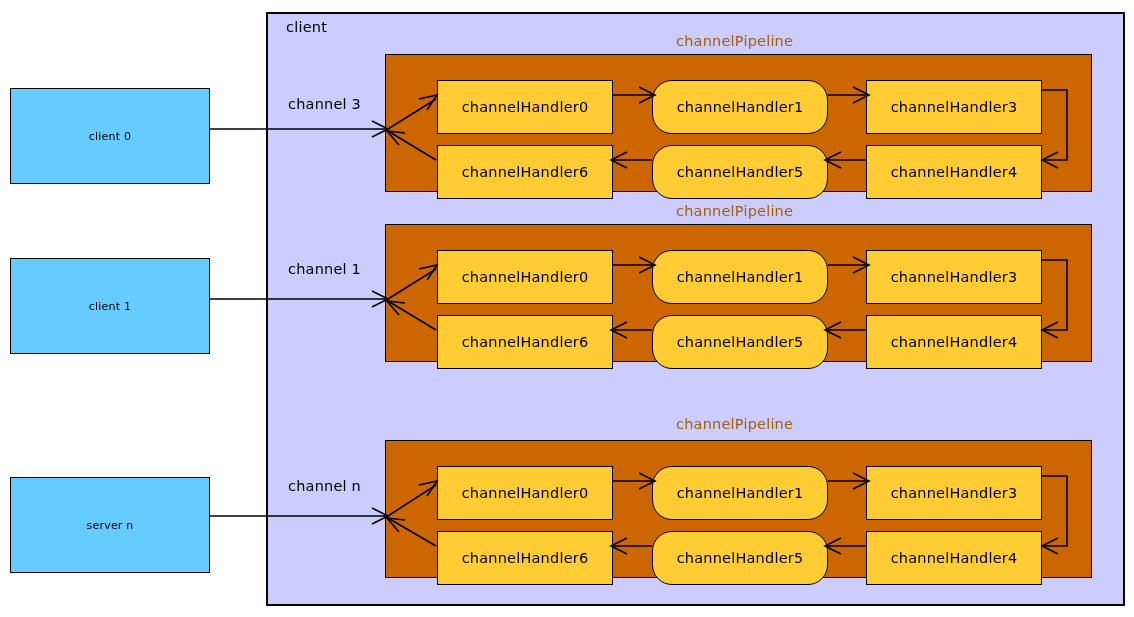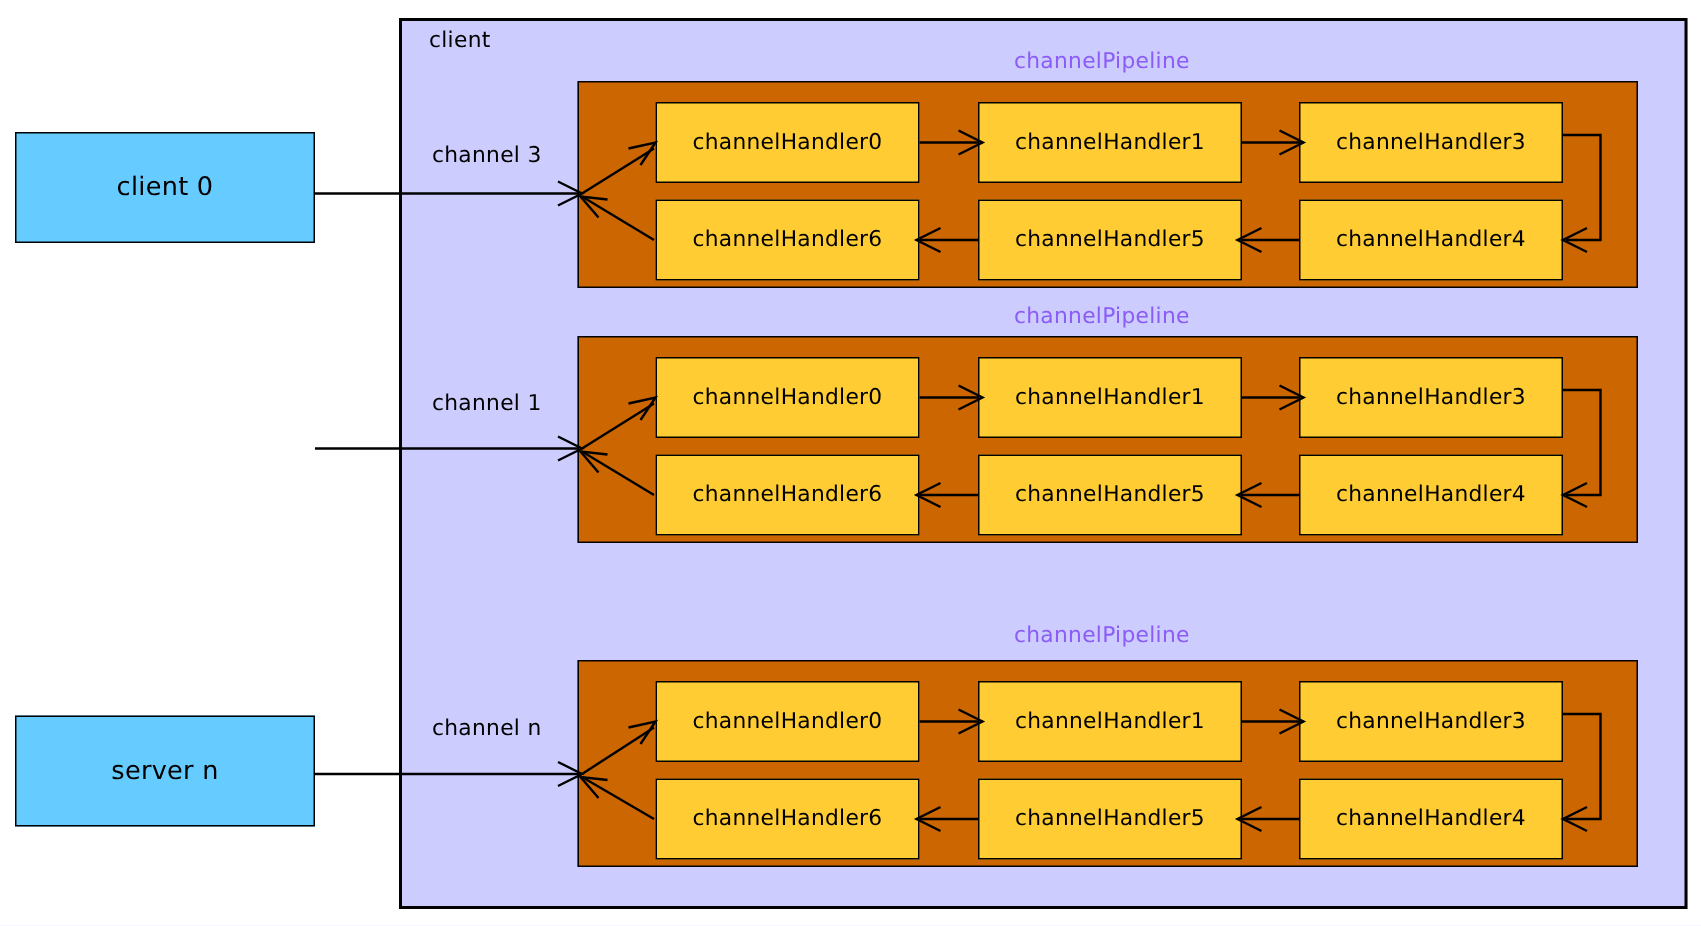--- a/index.html
+++ b/index.html
@@ -48,28 +48,28 @@
     color: #000000;
     letter-spacing: 0.2px;
     z-index: 3;
     white-space: nowrap;
   }
   
   .client-box {
     position: absolute;
     left: 10px;
     width: 200px;
-    height: 74px;
+    height: 96px;
     background: #66ccff;
     border: 1.6px solid #000000;
     box-sizing: border-box;
     display: flex;
     align-items: center;
     justify-content: center;
-    font-size: 17px;
+    font-size: 11px;
     color: #000000;
     z-index: 4;
     letter-spacing: 0.2px;
   }
   #client-0 { top: 88px; }
   #client-1 { top: 258px; }
   #client-n { top: 477px; }
 
   
   .channel-label {
@@ -96,21 +96,21 @@
     box-sizing: border-box;
     z-index: 2;
   }
   #pipeline-0 { top: 54px; }
   #pipeline-1 { top: 224px; }
   #pipeline-2 { top: 440px; }
 
   .pipeline-label {
     position: absolute;
     font-size: 14.5px;
-    color: #8b5cf6;
+    color: #a16207;
     z-index: 3;
     white-space: nowrap;
     letter-spacing: 0.2px;
   }
   #pipeline-label-0 { left: 676px; top: 33px; }
   #pipeline-label-1 { left: 676px; top: 203px; }
   #pipeline-label-2 { left: 676px; top: 416px; }
 
   
   .handler {
@@ -120,43 +120,47 @@
     border: 1.6px solid #000000;
     box-sizing: border-box;
     display: flex;
     align-items: center;
     justify-content: center;
     font-size: 14.5px;
     color: #000000;
     z-index: 3;
     letter-spacing: 0.2px;
     white-space: nowrap;
+    margin-top: 12px;
   }
   
   .col-a { left: 437px; width: 176px; }
-  .col-b { left: 652px; width: 176px; }
+  .col-b { left: 652px; width: 176px; border-radius: 20px; }
   .col-c { left: 866px; width: 176px; }
   
   .row-top-0   { top: 68px;  }
   .row-bot-0   { top: 133px; }
   .row-top-1   { top: 238px; }
   .row-bot-1   { top: 303px; }
   .row-top-2   { top: 454px; }
   .row-bot-2   { top: 519px; }
 </style>
 </head>
 <body>
 
 <div id="canvas">
 
   <div class="server-box"></div>
   <div class="server-label">client</div>
 
   <div class="client-box" id="client-0">
     <span>client 0</span>
+  </div>
+  <div class="client-box" id="client-1">
+    <span>client 1</span>
   </div>
   <div class="client-box" id="client-n">
     <span>server n</span>
   </div>
 
   <div class="channel-label" id="channel-label-0">channel 3</div>
   <div class="channel-label" id="channel-label-1">channel 1</div>
   <div class="channel-label" id="channel-label-n">channel n</div>
 
   <div class="pipeline" id="pipeline-0"></div>

